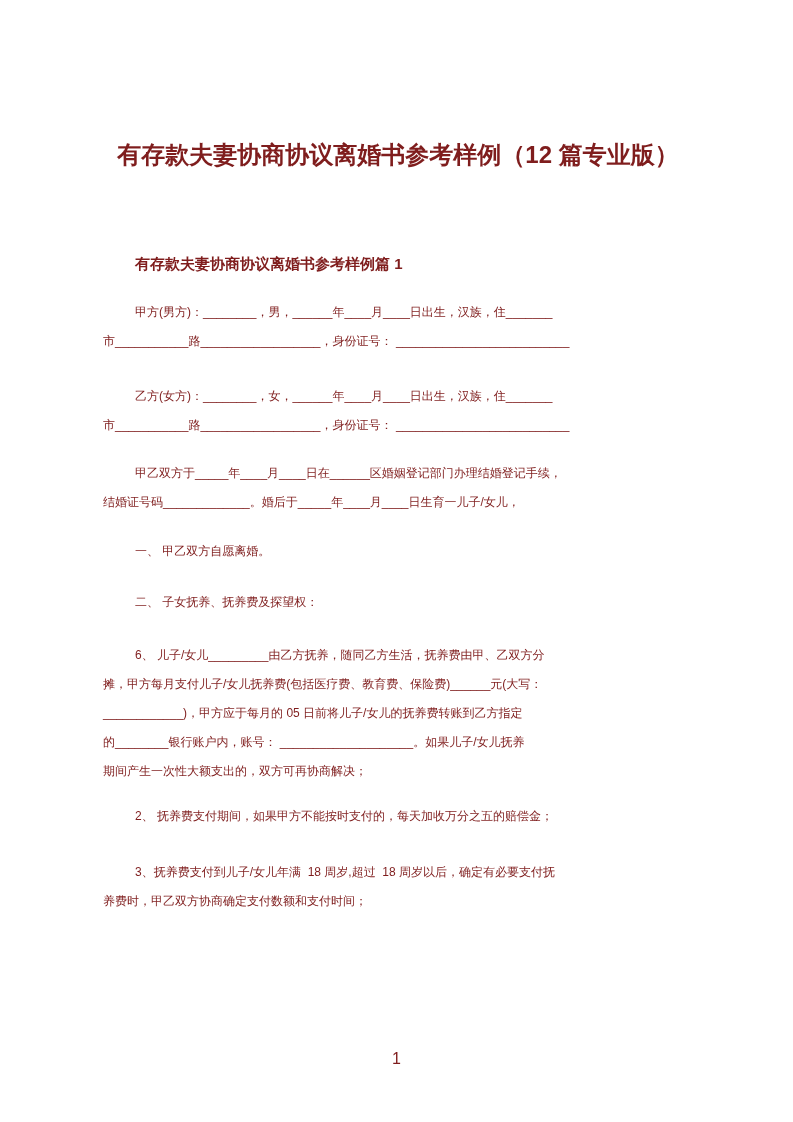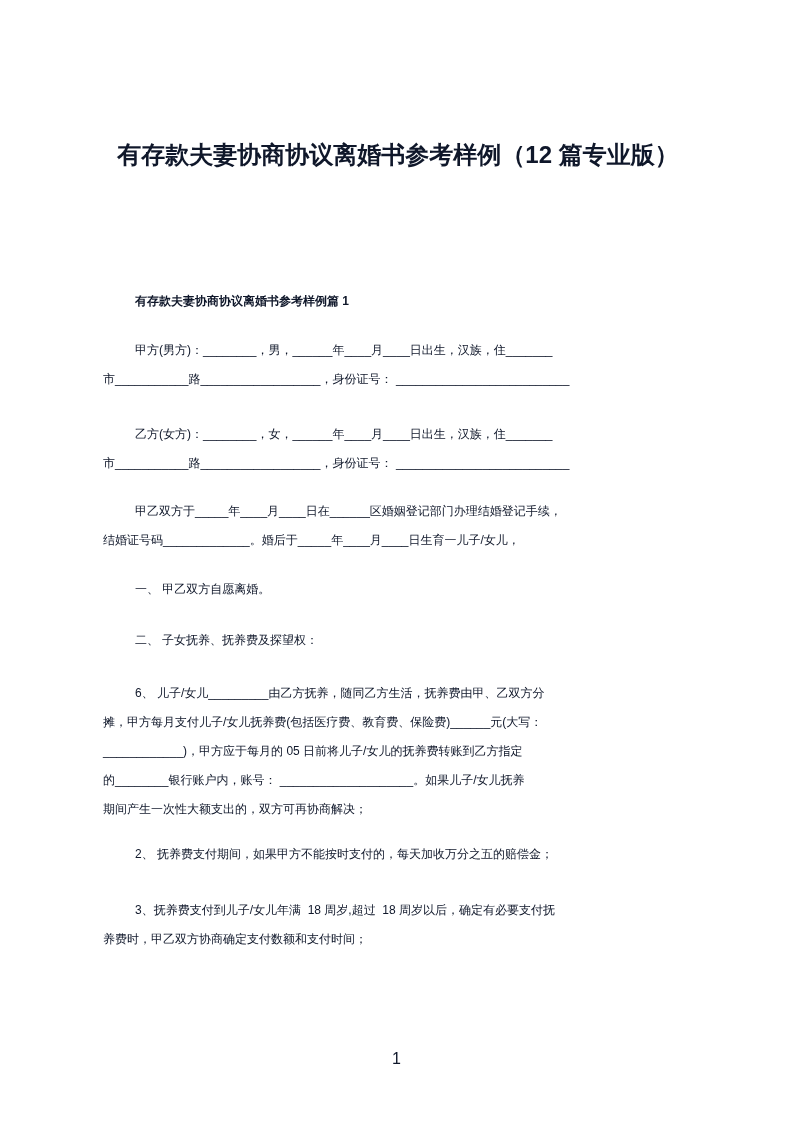--- a/index.html
+++ b/index.html
@@ -3,51 +3,51 @@
 <meta charset="utf-8">
 <style>
   * { margin: 0; padding: 0; box-sizing: border-box; }
   html, body { background: #ffffff; }
   .page {
     position: relative;
     width: 793px;
     height: 1122px;
     margin: 0 auto;
     background: #ffffff;
-    color: #0f172a;
+    color: #7f1d1d;
     font-family: "Liberation Sans", sans-serif;
     padding: 138px 100px 0 103px;
     overflow: hidden;
   }
   .doc-title {
     font-size: 24px;
     font-weight: bold;
     line-height: 34px;
     text-align: center;
     white-space: pre;
   }
   .section-heading {
-    margin-top: 115px;
-    font-size: 12px;
+    margin-top: 77px;
+    font-size: 15px;
     font-weight: bold;
     line-height: 29px;
     padding-left: 32px;
     white-space: pre;
   }
   .block {
     font-size: 12px;
     line-height: 29px;
   }
   .line { white-space: pre; }
   .line.first { padding-left: 32px; }
   .b-party-a  { margin-top: 20px; }
   .b-party-b  { margin-top: 26px; }
   .b-marriage { margin-top: 19px; }
   .b-one      { margin-top: 20px; }
-  .b-two      { margin-top: 22px; font-family: Liberation Serif, serif; }
+  .b-two      { margin-top: 22px; }
   .b-item1    { margin-top: 24px; }
   .b-item2    { margin-top: 16px; }
   .b-item3    { margin-top: 27px; }
   .page-number {
     position: absolute;
     top: 1049px;
     left: 0;
     right: 0;
     text-align: center;
     font-size: 16px;

